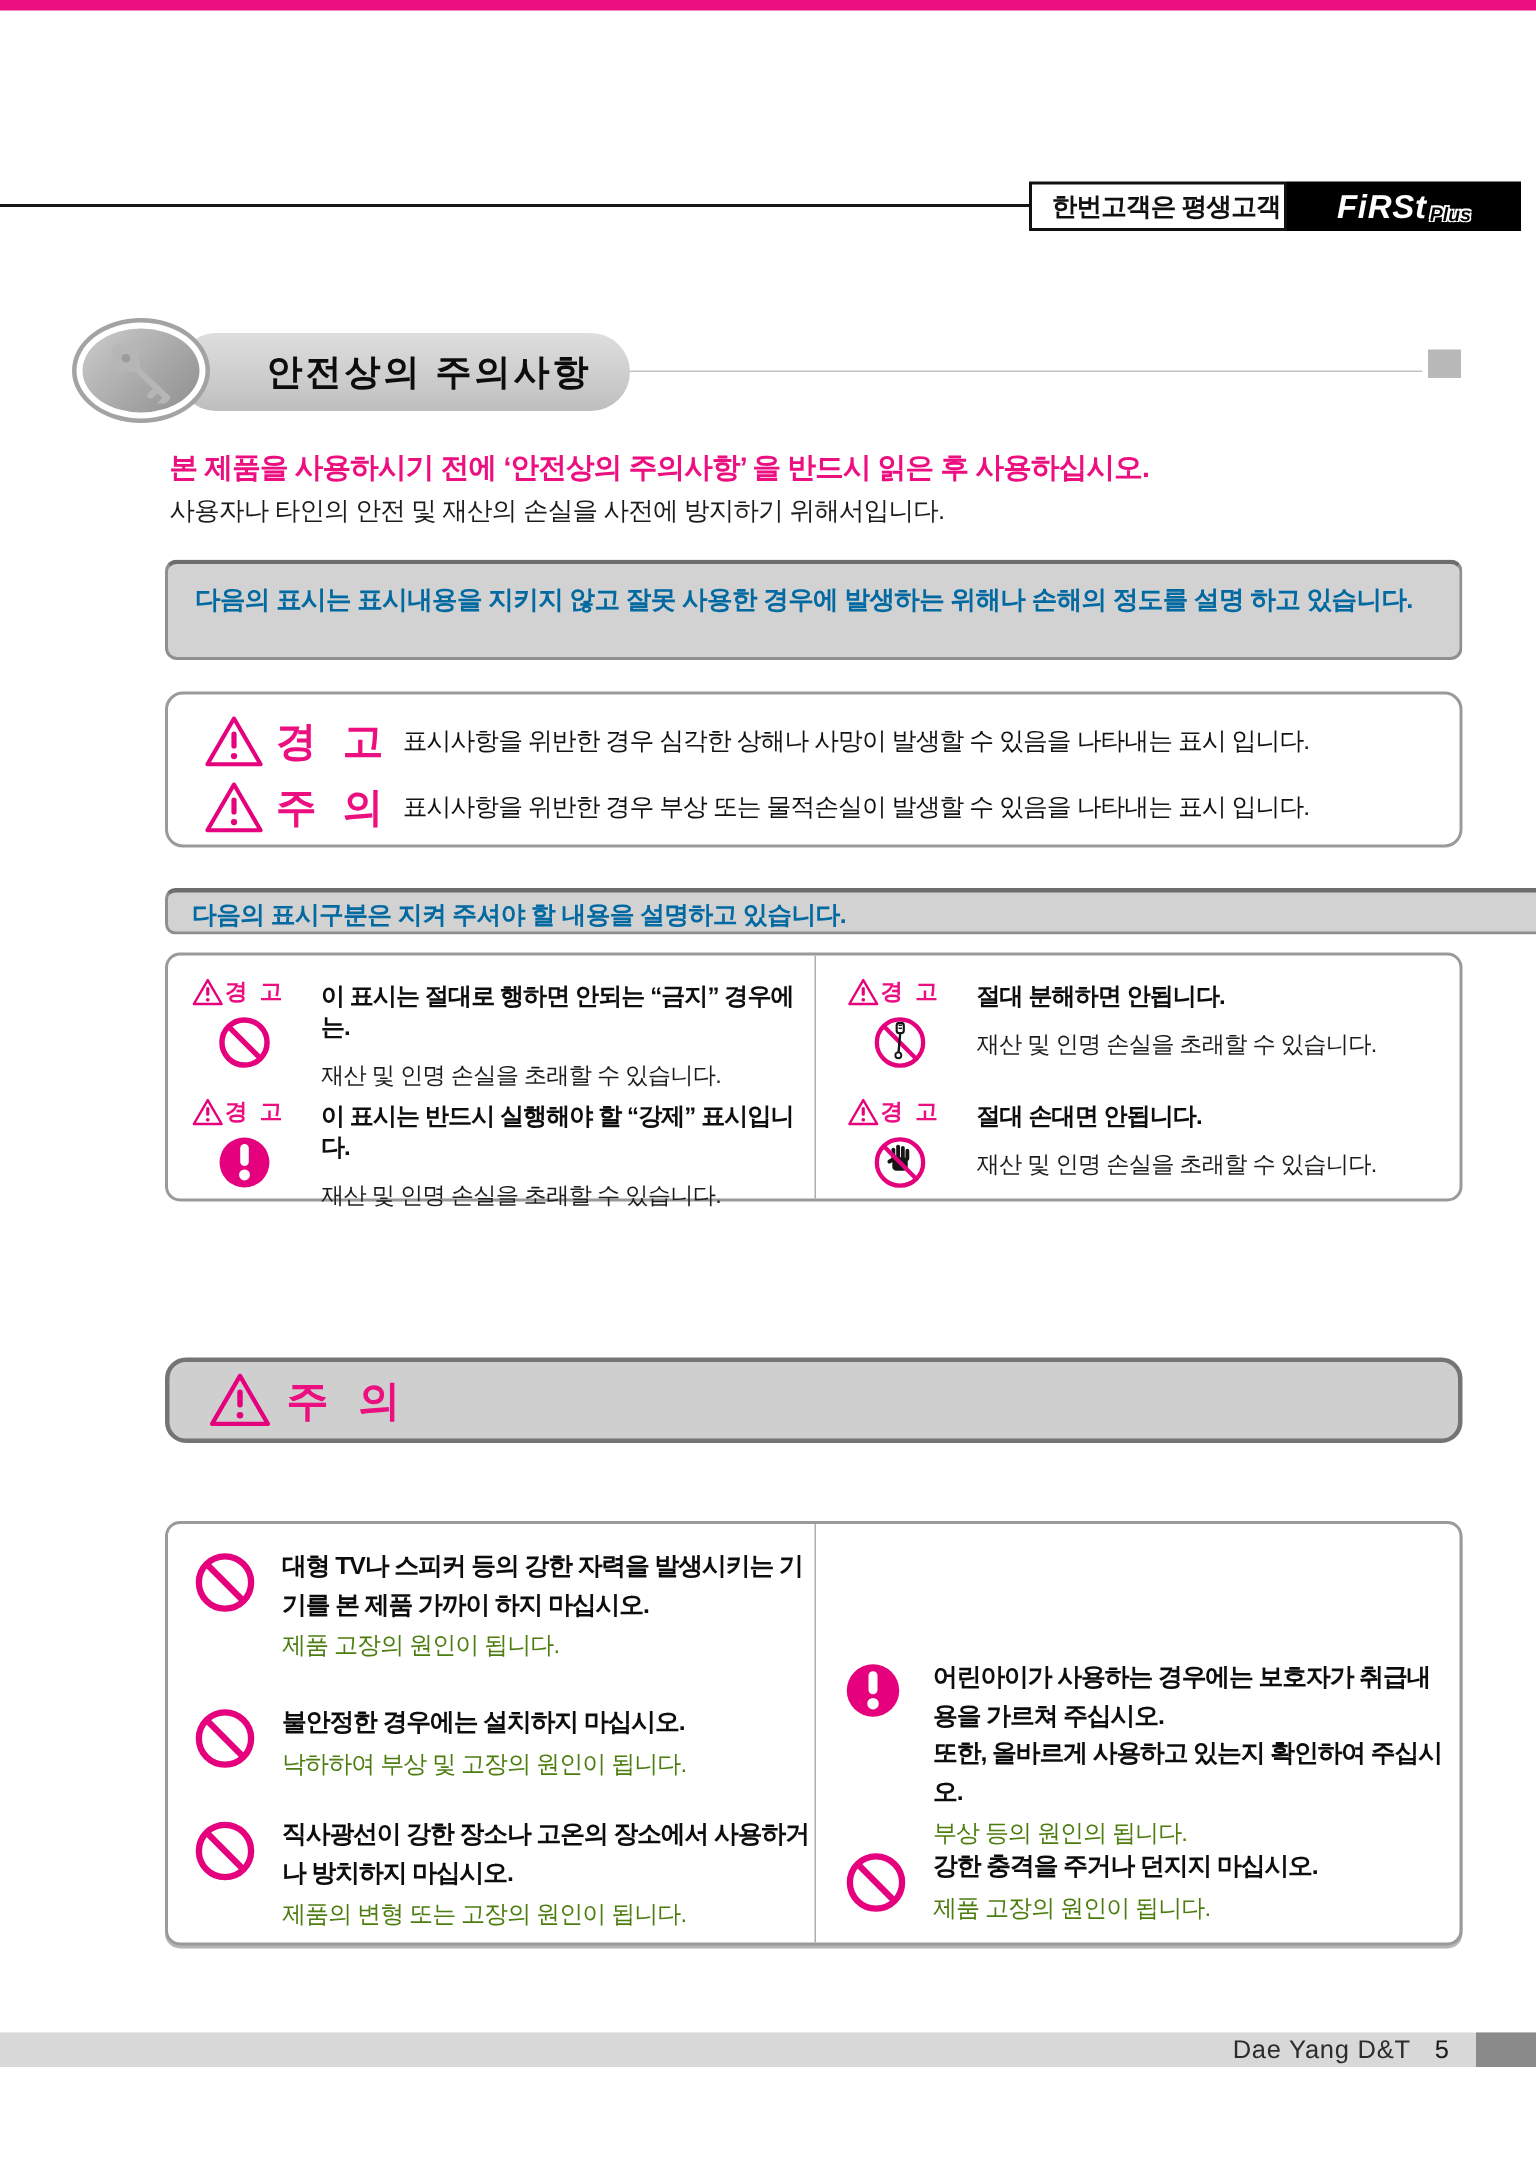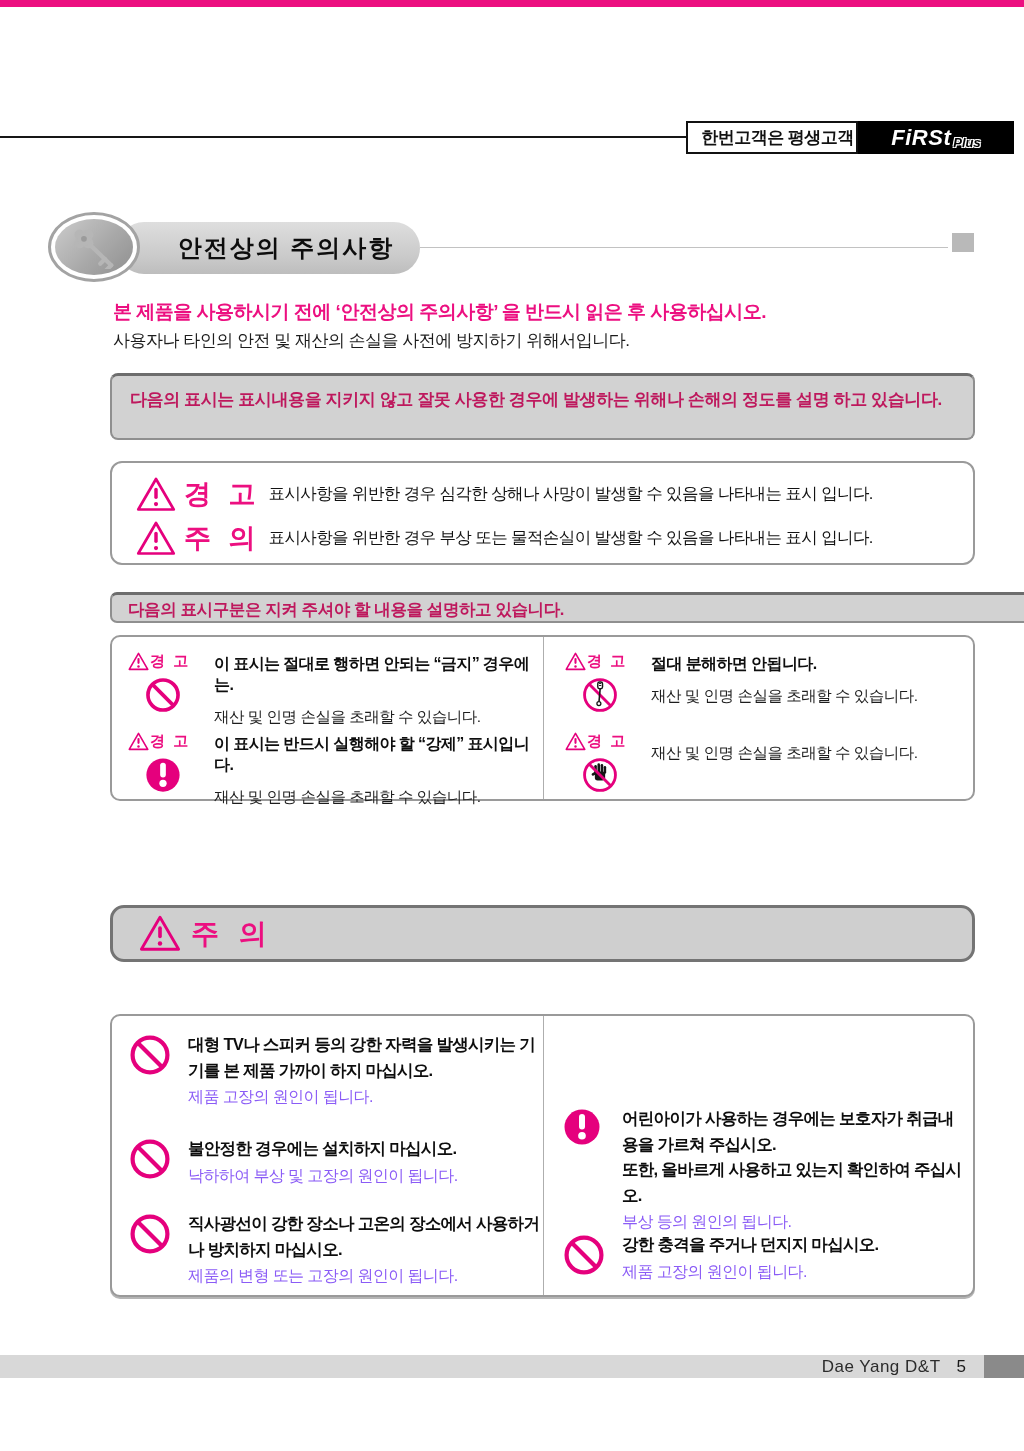--- a/index.html
+++ b/index.html
@@ -34,21 +34,21 @@
   .key-oval-in{width:100%;height:100%;border-radius:50%;
     background:linear-gradient(135deg,#cccccc 0%,#a9a9a9 55%,#8f8f8f 100%);
     display:flex;align-items:center;justify-content:center;}
 
   
   .intro-head{position:absolute;left:113px;top:299px;font-size:19px;font-weight:700;color:var(--accent);letter-spacing:-0.5px;}
   .intro-sub{position:absolute;left:113px;top:329px;font-size:17px;color:#1c1c1c;letter-spacing:-0.5px;}
 
   
   .gray-box{position:absolute;background:var(--boxgray);border:2px solid var(--bordergray);
-    border-top:3px solid #6d6d6d;border-radius:8px;font-weight:700;color:#be185d;letter-spacing:-0.4px;}
+    border-top:3px solid #6d6d6d;border-radius:8px;font-weight:700;color:#0369a1;letter-spacing:-0.4px;}
   .notice1{left:110px;top:373px;width:865px;height:67px;padding:10px 18px;font-size:17px;line-height:1.62;}
   .notice2{left:110px;top:592px;width:943px;height:31px;padding:4px 16px 0;font-size:16.5px;border-radius:7px;}
 
   
   .levels{position:absolute;left:110px;top:461px;width:865px;height:104px;background:#fff;
     border:2px solid #9a9a9a;border-radius:12px;padding:9px 0 0 24px;}
   .level-row{display:flex;align-items:center;height:44px;}
   .level-label{font-size:27px;font-weight:700;color:var(--accent);letter-spacing:5px;margin-left:8px;white-space:nowrap;}
   .level-text{font-size:16.5px;color:#121212;letter-spacing:-0.6px;margin-left:8px;}
 
@@ -65,21 +65,21 @@
 
   
   .caution-head{position:absolute;left:110px;top:905px;width:865px;height:57px;background:#cfcfcf;
     border:3px solid #747474;border-radius:14px;display:flex;align-items:center;padding-left:26px;}
   .caution-label{font-size:28px;font-weight:700;color:var(--accent);letter-spacing:6px;margin-left:10px;}
   .caution-box{position:absolute;left:110px;top:972px;width:865px;height:283px;background:#fff;
     border:2px solid #9a9a9a;border-radius:10px;box-shadow:0 2px 0 rgba(90,90,90,.45);margin-top:42px;}
   .c-entry{position:absolute;display:grid;grid-template-columns:60px 1fr;}
   .c-icon{width:44px;margin-top:1px;}
   .c-title{font-size:16.5px;font-weight:700;line-height:1.55;letter-spacing:-0.7px;color:#0d0d0d;}
-  .c-desc{font-size:16px;color:#8b5cf6;letter-spacing:-0.6px;margin-top:4px;}
+  .c-desc{font-size:16px;color:#4d7c0f;letter-spacing:-0.6px;margin-top:4px;}
 
   
   .footer-bar{position:absolute;left:0;top:1355px;width:1024px;height:23px;background:#d8d8d8;
     display:flex;align-items:center;justify-content:flex-end;padding-right:58px;}
   .footer-company{font-size:17px;color:#2c2c2c;letter-spacing:0.5px;}
   .footer-page{font-size:17px;color:#1a1a1a;margin-left:16px;}
   .footer-dark{position:absolute;right:0;top:1355px;width:40px;height:23px;background:#8a8a8a;}
 
   svg{display:block;}
 </style>
@@ -253,20 +253,21 @@
             <rect x="24.8" y="10" width="3.2" height="12" rx="1.6"></rect>
             <rect x="28.6" y="12.5" width="3.2" height="10" rx="1.6"></rect>
             <rect x="12.8" y="22.5" width="7" height="3.4" rx="1.7" transform="rotate(-28 12.8 22.5)"></rect>
           </g>
           <circle cx="24" cy="24" r="19.5" fill="none" stroke="#e5007d" stroke-width="3.6"></circle>
           <line x1="10.8" y1="10.8" x2="37.2" y2="37.2" stroke="#e5007d" stroke-width="3.6"></line>
         </svg>
       </div>
     </div>
     <div>
+      <div class="mark-title">절대 손대면 안됩니다.</div>
       <div class="mark-desc">재산 및 인명 손실을 초래할 수 있습니다.</div>
     </div>
   </div>
 </div>
 
 <div class="caution-head">
   <span>
     <svg width="42" height="39" viewBox="0 0 44 40">
       <path d="M22 3 L41.5 36.5 L2.5 36.5 Z" fill="none" stroke="#e5007d" stroke-width="3" stroke-linejoin="round"></path>
       <rect x="20.1" y="12.5" width="3.8" height="12.5" rx="1.9" fill="#e5007d"></rect>

